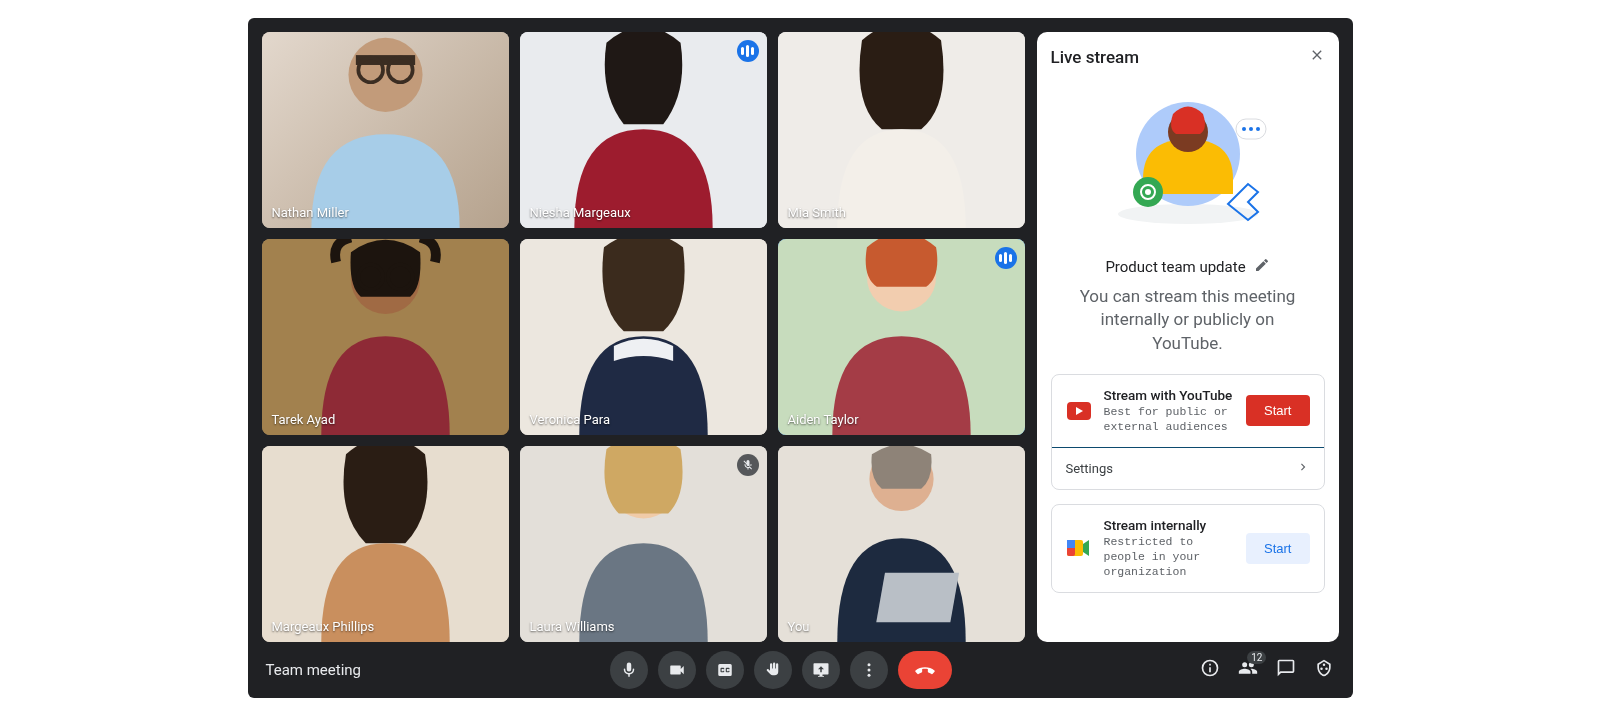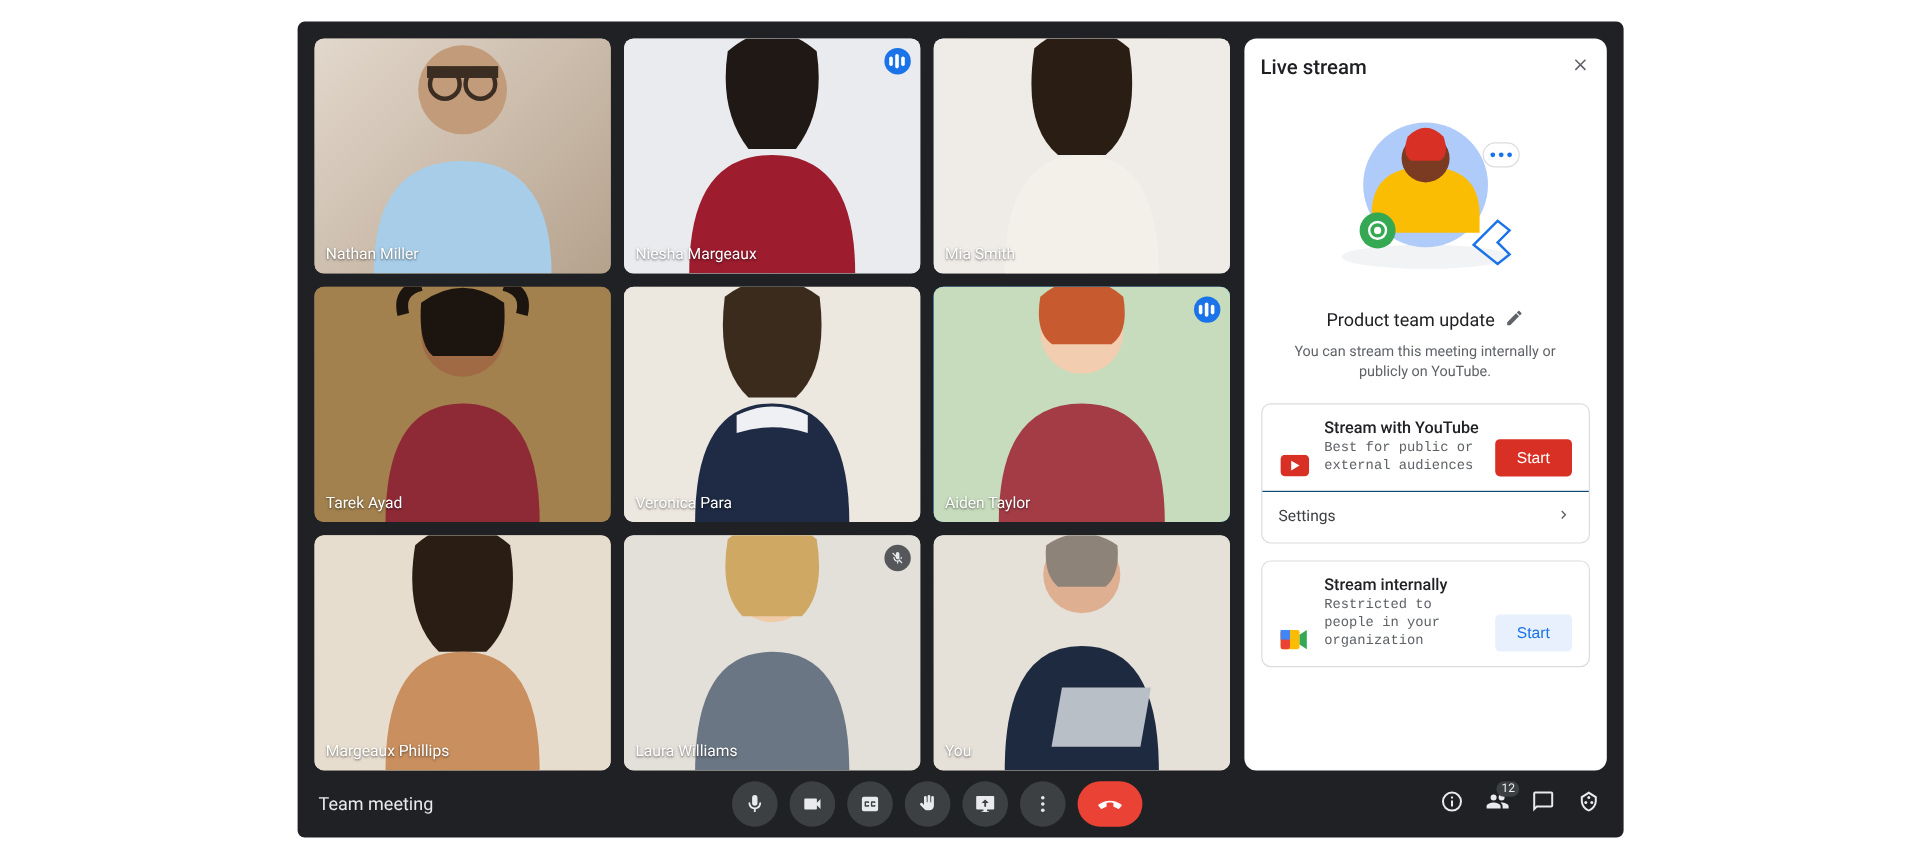--- a/index.html
+++ b/index.html
@@ -102,25 +102,25 @@
     overflow-y: auto;
   }
   .panel-header {
     display:flex; justify-content:space-between; align-items:flex-end;
     font-size:17px; font-weight:500;
     margin-bottom: 4px;
   }
   .close-x { cursor:pointer; color:#5f6368; font-size:18px; }
   .illus { height: 160px; display:flex; align-items:center; justify-content:center; margin: 8px 0 18px 0; }
   .stream-title { text-align:center; font-size:15px; display:flex; align-items:center; justify-content:center; gap:8px; margin-bottom:8px;}
-  .stream-desc { text-align:center; font-size:12px; color:#5f6368; margin:0 18px 18px 18px; line-height:1.4;}
+  .stream-desc { text-align:center; font-size:17px; color:#5f6368; margin:0 18px 18px 18px; line-height:1.4;}
   .card {
     border:1px solid #dadce0; border-radius:8px; margin-bottom:14px;
   }
-  .card-row { display:flex; align-items:flex-end; padding:12px 14px; gap:12px;}
+  .card-row { display:flex; align-items:center; padding:12px 14px; gap:12px;}
   .card-icon { width:26px; display:flex; justify-content:center;}
   .card-text { flex:1; }
   .card-title { font-size:13.5px; font-weight:500; }
   .card-sub { font-size:11.5px; color:#5f6368; line-height:1.3; margin-top:2px;font-family:Liberation Mono, monospace;}
   .btn-red { background:#d93025; color:#fff; border:none; border-radius:4px; padding:8px 18px; font-size:13px; cursor:pointer; font-weight:500;}
   .btn-blue-light { background:#e8f0fe; color:#1a73e8; border:none; border-radius:4px; padding:8px 18px; font-size:13px; cursor:pointer; font-weight:500;}
   .settings-row { border-top:1px solid #0c4a6e; padding:12px 14px; display:flex; justify-content:space-between; align-items:center; font-size:13px; cursor:pointer; color:#3c4043;}
 
   
   .bottom {

